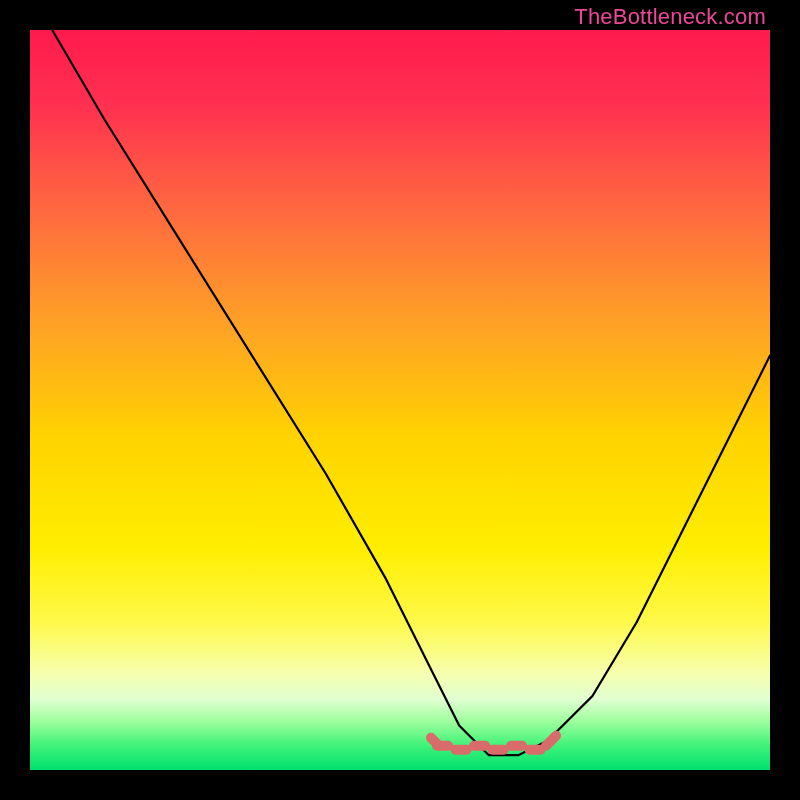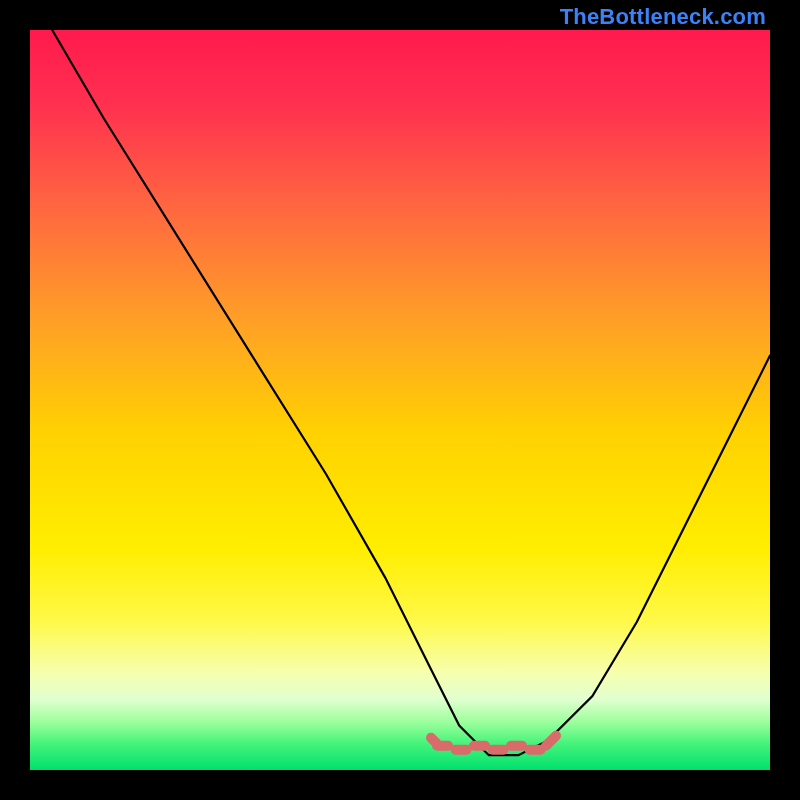--- a/index.html
+++ b/index.html
@@ -21,23 +21,23 @@
   }
   .gradient {
     position: absolute;
     left: 0; top: 0;
     width: 100%; height: 100%;
   }
   .watermark {
     position: absolute;
     top: 4px;
     right: 34px;
-    color: #3b82f6;
+    color: #ec4899;
     font-size: 22px;
-    font-weight: 700;
+    font-weight: 400;
     letter-spacing: 0.2px;
   }
   svg.curve {
     position: absolute;
     left: 0; top: 0;
     width: 100%; height: 100%;
   }
 </style>
 </head>
 <body>

